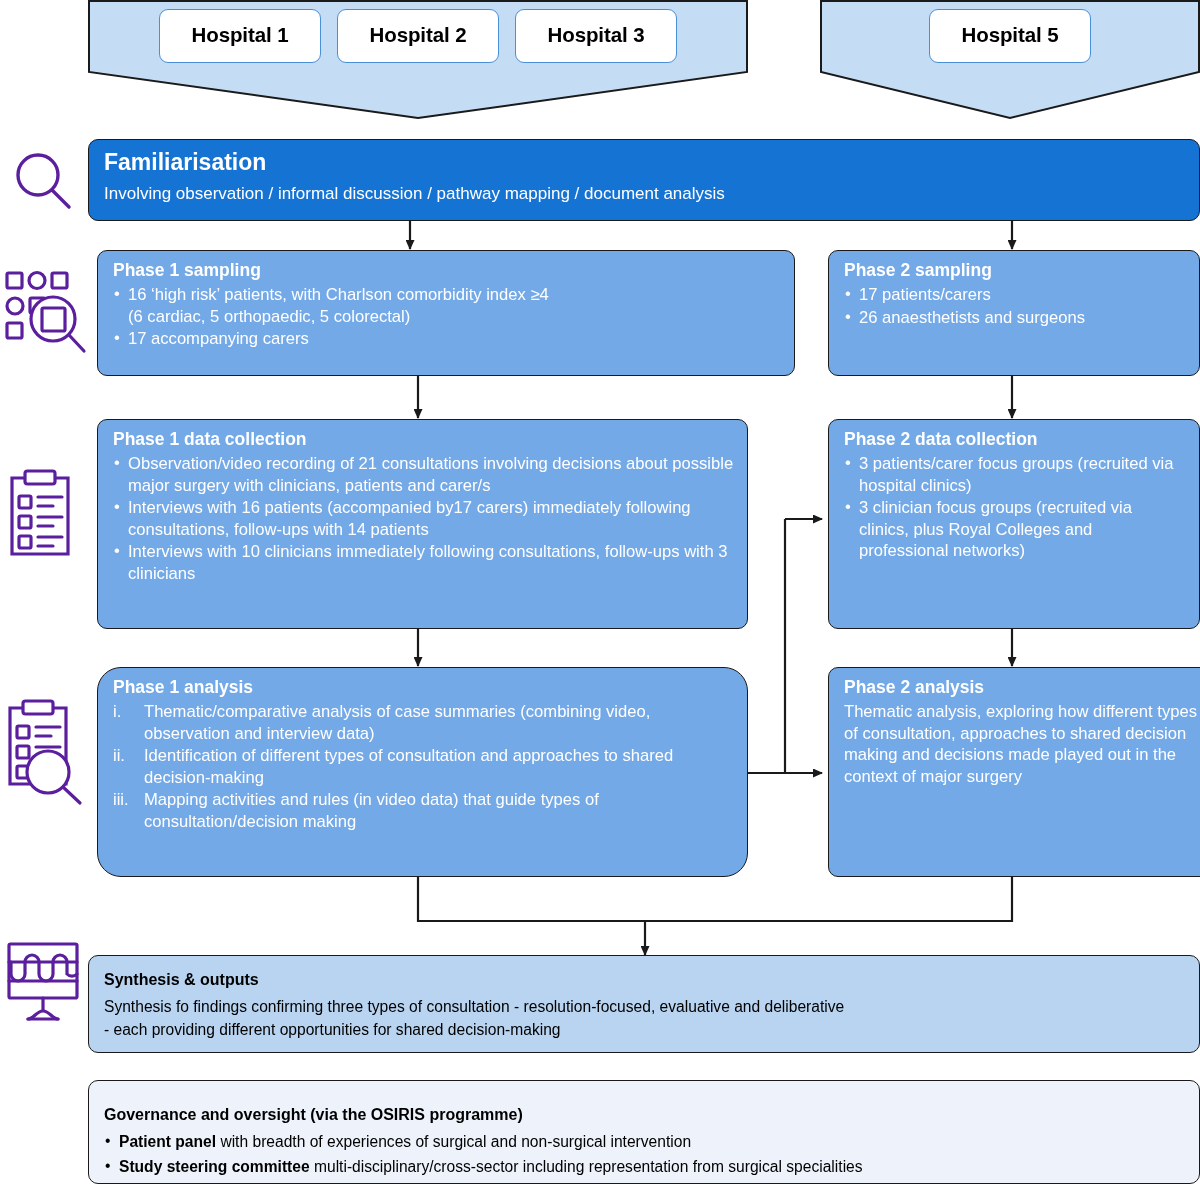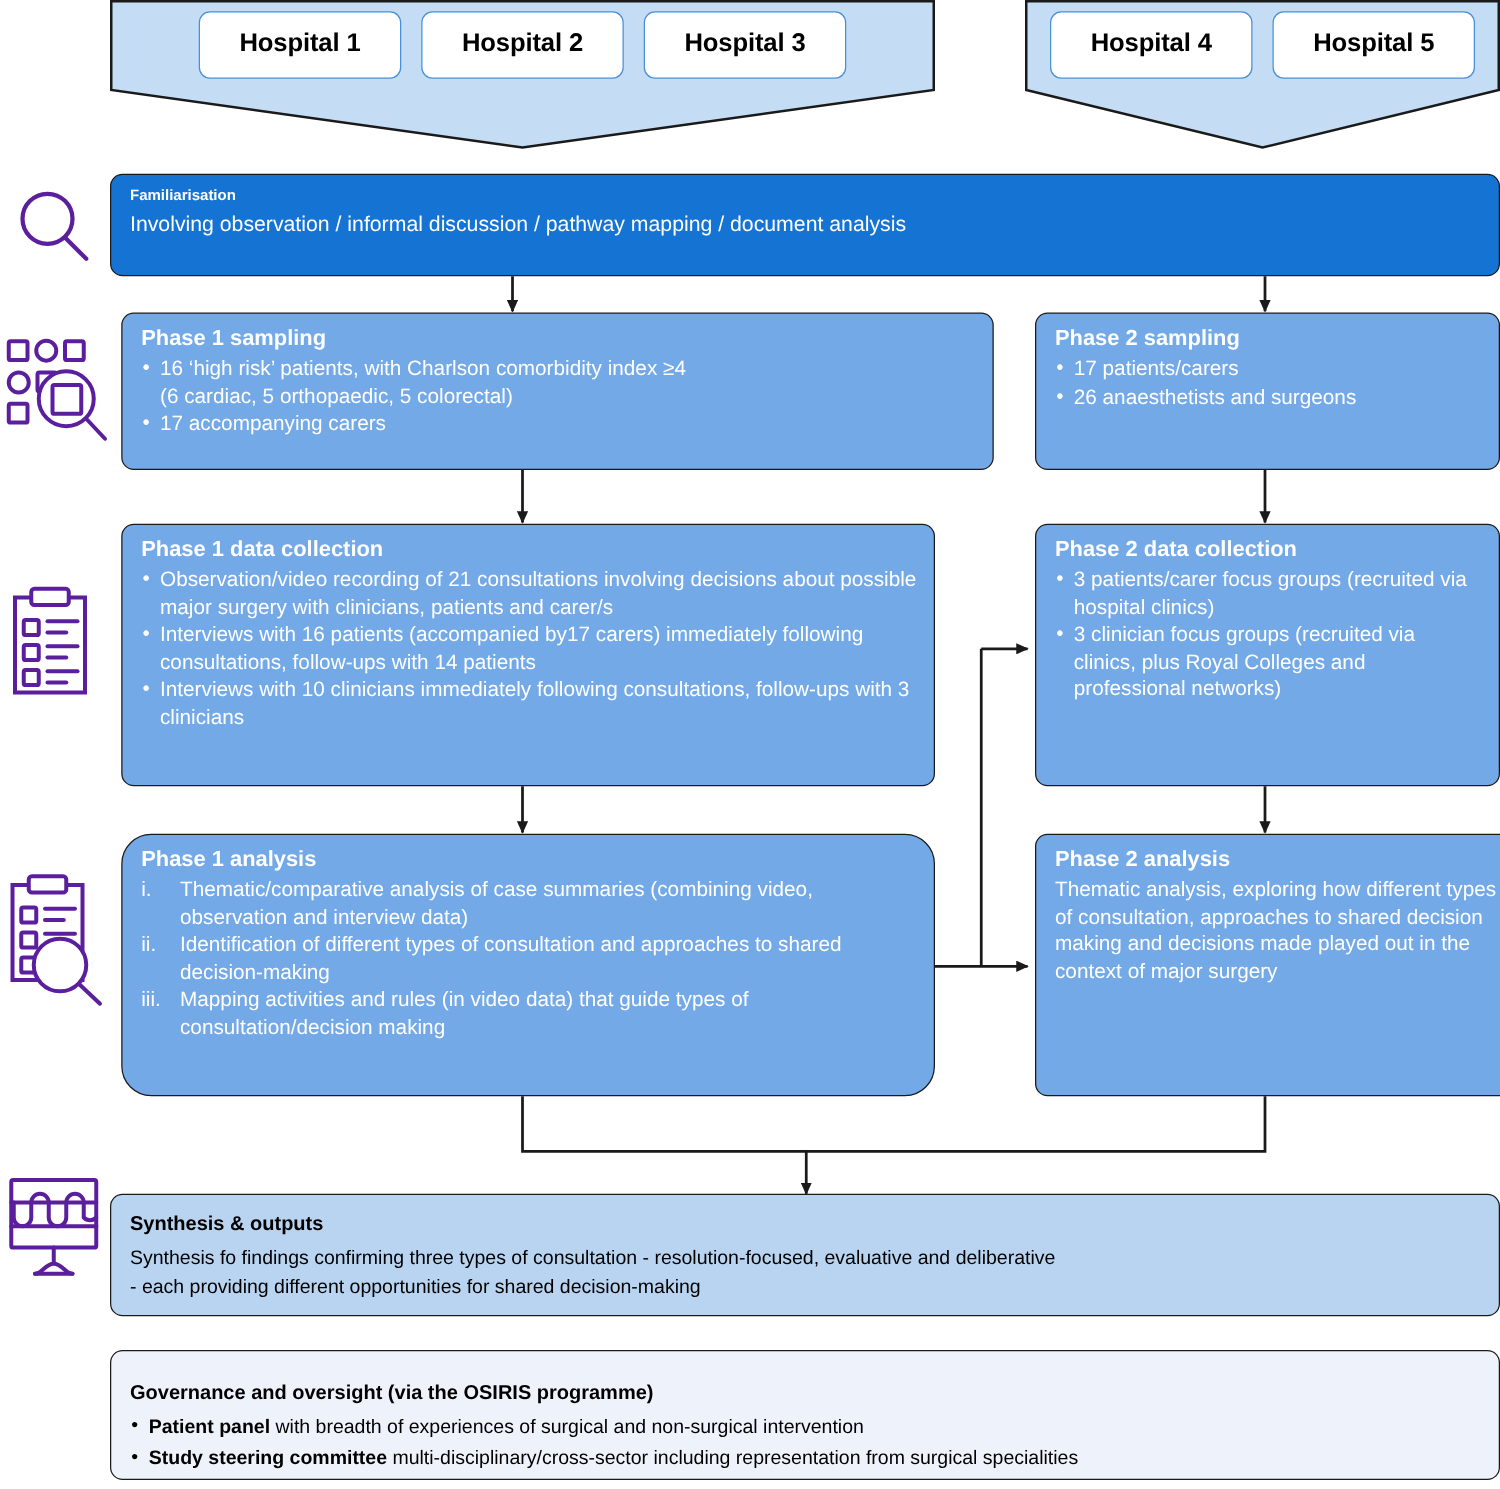--- a/index.html
+++ b/index.html
@@ -81,21 +81,21 @@
     font-weight: bold;
     line-height: 1.2;
   }
   .title-w { color: #ffffff; }
   .title-k { color: #000000; }
 
   .body-w  { color: #ffffff; }
   .body-k  { color: #000000; }
 
   
-  .fam-title { font-size: 12px; margin-bottom: 6px; }
+  .fam-title { font-size: 23px; margin-bottom: 6px; }
   .fam-sub   { font-size: 17px; line-height: 1.25; }
 
   
   .ph-title  { font-size: 17.5px; margin-bottom: 3px; }
   .ph-text   { font-size: 16.6px; line-height: 1.30; }
 
   ul.bullets {
     margin: 0;
     padding: 0;
     list-style: none;
@@ -195,21 +195,20 @@
       <div class="hospital-chip">Hospital 2</div>
       <div class="hospital-chip">Hospital 3</div>
     </div>
   </div>
 
   <div class="banner" style="left:820px; top:0px; width:380px; height:120px;">
     <svg class="banner-svg" width="380" height="120" viewBox="0 0 380 120">
       <path d="M1,1 L379,1 L379,72 L190,118 L1,72 Z" fill="#c5ddf4" stroke="#1a1a1a" stroke-width="2"></path>
     </svg>
     <div class="banner-row" style="left:0px; top:9px; width:380px;">
-      <div class="hospital-chip">Hospital 4</div>
       <div class="hospital-chip">Hospital 5</div>
     </div>
   </div>
 
   <div class="box b-dark box-pad" style="left:88px; top:139px; width:1112px; height:82px;">
     <div class="title title-w fam-title">Familiarisation</div>
     <div class="body-w fam-sub">Involving observation / informal discussion / pathway mapping / document analysis</div>
   </div>
 
   <div class="box b-mid box-pad" style="left:97px; top:250px; width:698px; height:126px;">

